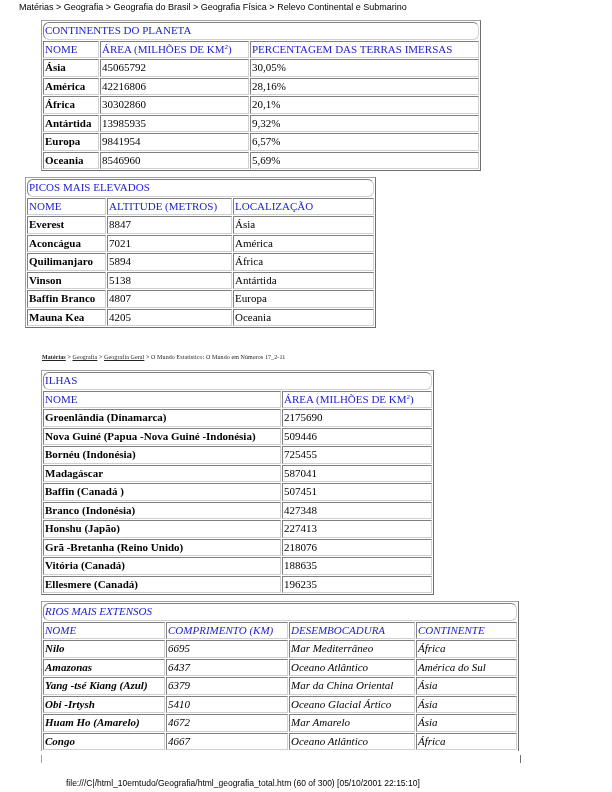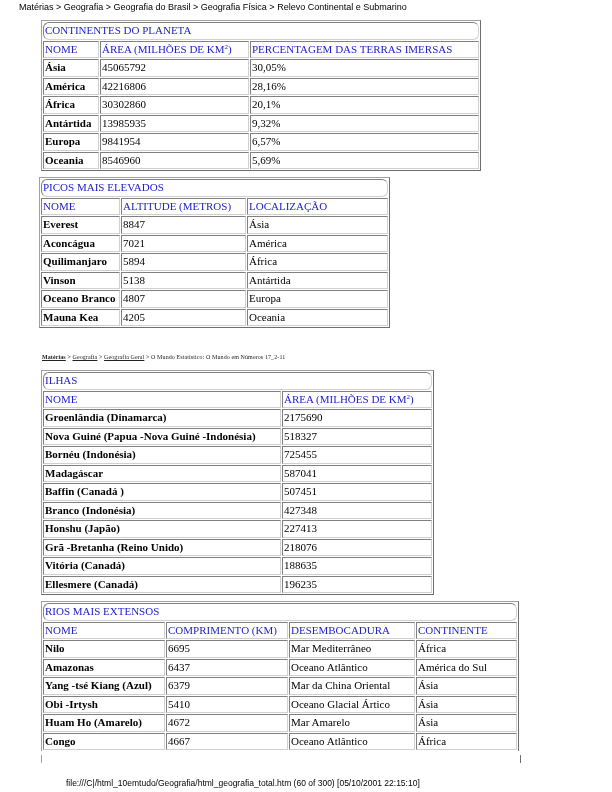--- a/index.html
+++ b/index.html
@@ -9,21 +9,21 @@
   .crumb-mid a { color:#222; text-decoration:underline; }
   .crumb-mid b { font-weight:bold; }
   .footer { position:absolute; left:19px; top:778px; font-family:"Liberation Sans", sans-serif; font-size:8.5px; color:#000; white-space:nowrap;padding-left:47px; }
   table.dt { position:absolute; border-collapse:separate; border-spacing:1px; border:1px solid #a0a0a0; border-right-color:#6e6e6e; border-bottom-color:#6e6e6e; background:#fff; }
   table.dt td { border:1px solid #808080; border-right-color:#d0d0d0; border-bottom-color:#d0d0d0; padding:0 1px; height:15.5px; font-size:11px; line-height:15px; white-space:nowrap; vertical-align:middle; }
   table.dt td.cap { color:#2222cc;border-radius:6px; }
   table.dt td.hd { color:#2222cc; }
   table.dt td.nm { font-weight:bold; }
   sup { font-size:7px; vertical-align:4px; line-height:0; }
   #t1 { left:41px; top:20px; width:440px; }
-  #t2 { left:39px; top:177px; width:351px; }
+  #t2 { left:25px; top:177px; width:351px; }
   #t3 { left:41px; top:370px; width:393px; }
   #t4 { left:41px; top:601px; width:478px; }
   .cutoff { position:absolute; left:41px; top:755px; width:478px; height:8px; border-left:1px solid #a0a0a0; border-right:1px solid #6e6e6e; }
 </style>
 </head>
 <body>
 
 <div class="crumb-top">Matérias &gt; Geografia &gt; Geografia do Brasil &gt; Geografia Física &gt; Relevo Continental e Submarino</div>
 
 <table class="dt" id="t1">
@@ -103,21 +103,21 @@
         <td class="nm">Quilimanjaro</td>
         <td>5894</td>
         <td>África</td>
       </tr>
   <tr>
         <td class="nm">Vinson</td>
         <td>5138</td>
         <td>Antártida</td>
       </tr>
   <tr>
-        <td class="nm">Oceano Branco</td>
+        <td class="nm">Baffin Branco</td>
         <td>4807</td>
         <td>Europa</td>
       </tr>
   <tr>
         <td class="nm">Mauna Kea</td>
         <td>4205</td>
         <td>Oceania</td>
       </tr>
 </tbody>
   </table>
@@ -138,21 +138,21 @@
   <tr>
     <td class="hd">NOME</td>
     <td class="hd"><span>ÁREA (MILHÕES DE KM</span><sup>2</sup><span>)</span></td>
   </tr>
   <tr>
         <td class="nm">Groenlândia (Dinamarca)</td>
         <td>2175690</td>
       </tr>
   <tr>
         <td class="nm">Nova Guiné (Papua -Nova Guiné -Indonésia)</td>
-        <td>518327</td>
+        <td>509446</td>
       </tr>
   <tr>
         <td class="nm">Bornéu (Indonésia)</td>
         <td>725455</td>
       </tr>
   <tr>
         <td class="nm">Madagáscar</td>
         <td>587041</td>
       </tr>
   <tr>
@@ -175,21 +175,21 @@
         <td class="nm">Vitória (Canadá)</td>
         <td>188635</td>
       </tr>
   <tr>
         <td class="nm">Ellesmere (Canadá)</td>
         <td>196235</td>
       </tr>
 </tbody>
   </table>
 
-<table class="dt" id="t4" style="border-bottom:none;">
+<table class="dt" id="t4" style="border-bottom:none;font-style:italic;">
   <colgroup>
       <col style="width:122px">
       <col style="width:122px">
       <col style="width:126px">
       <col>
     </colgroup>
   <tbody>
       <tr>
     <td class="cap" colspan="4">RIOS MAIS EXTENSOS</td>
   </tr>

